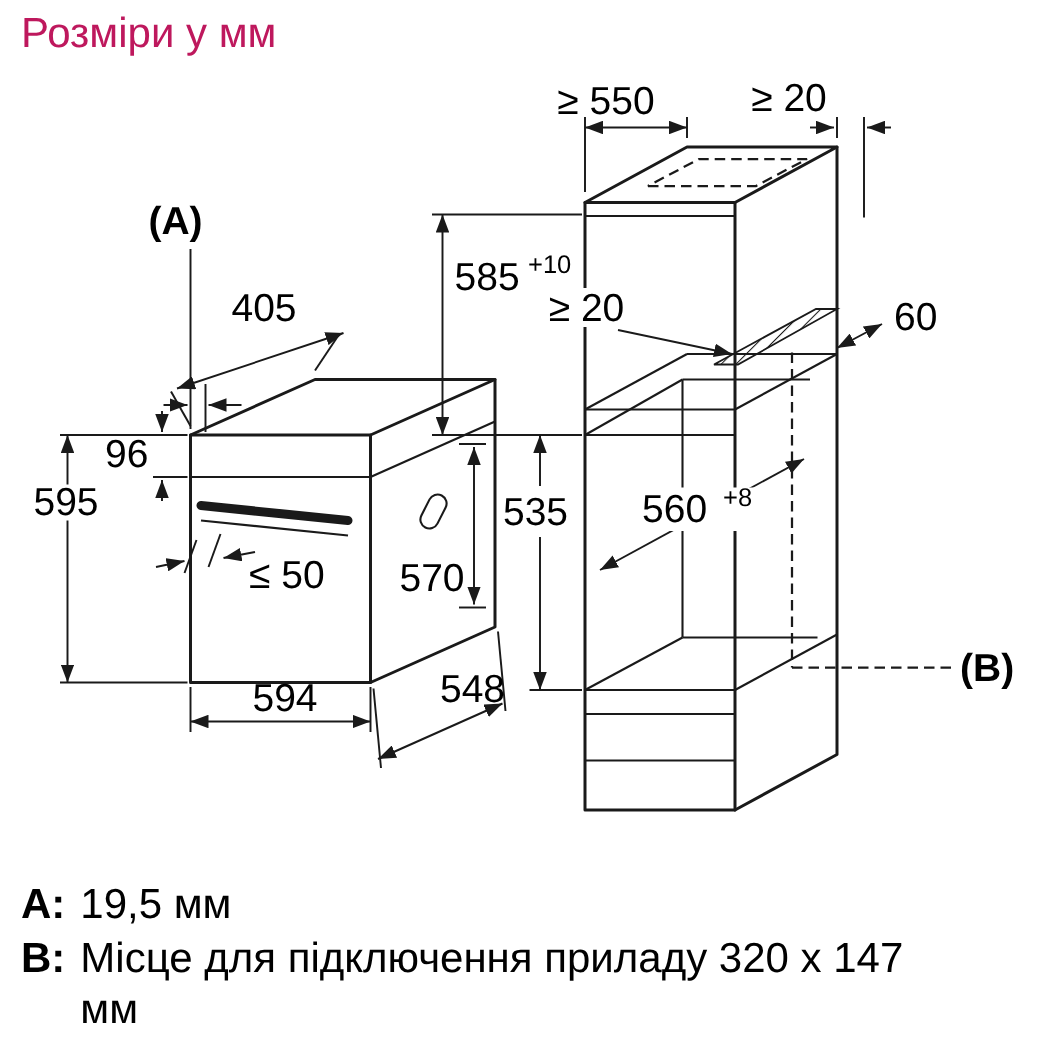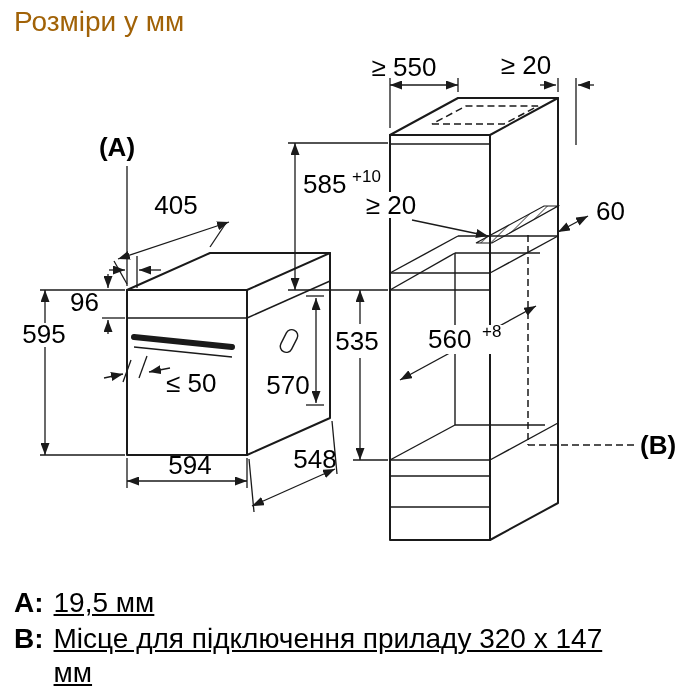--- a/index.html
+++ b/index.html
@@ -1,31 +1,31 @@
 <!DOCTYPE html>
 <html><head>
 <meta charset="utf-8">
 <style>
   html,body{margin:0;padding:0;background:#fff;}
   .page{position:relative;width:700px;height:700px;background:#ffffff;overflow:hidden;
         font-family:"Liberation Sans",sans-serif;color:#000;}
-  .title{position:absolute;left:14px;top:6px;font-size:28px;line-height:32px;color:#a16207;}
+  .title{position:absolute;left:14px;top:6px;font-size:28px;line-height:32px;color:#be185d;}
   svg{position:absolute;left:0;top:40px;}
   .obj{stroke:#1a1a1a;stroke-width:2;fill:none;stroke-linejoin:round;stroke-linecap:round;}
   .thin{stroke:#1a1a1a;stroke-width:1.4;fill:none;}
   .dim{stroke:#1a1a1a;stroke-width:1.3;fill:none;}
   .dash{stroke:#1a1a1a;stroke-width:1.5;fill:none;stroke-dasharray:7 4;}
   .dimtxt{font-family:"Liberation Sans",sans-serif;font-size:26px;fill:#000;}
   .suptxt{font-family:"Liberation Sans",sans-serif;font-size:17px;fill:#000;}
   .boldtxt{font-family:"Liberation Sans",sans-serif;font-size:26px;font-weight:bold;fill:#000;}
   .mask{fill:#ffffff;stroke:none;}
   .legend{position:absolute;left:14px;top:586px;}
   .legend-row{display:flex;font-size:28px;line-height:34px;margin-bottom:2px;}
   .legend-key{font-weight:bold;margin-right:10px;white-space:nowrap;}
-  .legend-val{max-width:560px;text-decoration:underline;}
+  .legend-val{max-width:560px;}
 </style>
 </head>
 <body>
 
 <div class="page">
 
   <div class="title">Розміри у мм</div>
 
   <svg width="700" height="540" viewBox="0 0 700 540">
     <defs>

